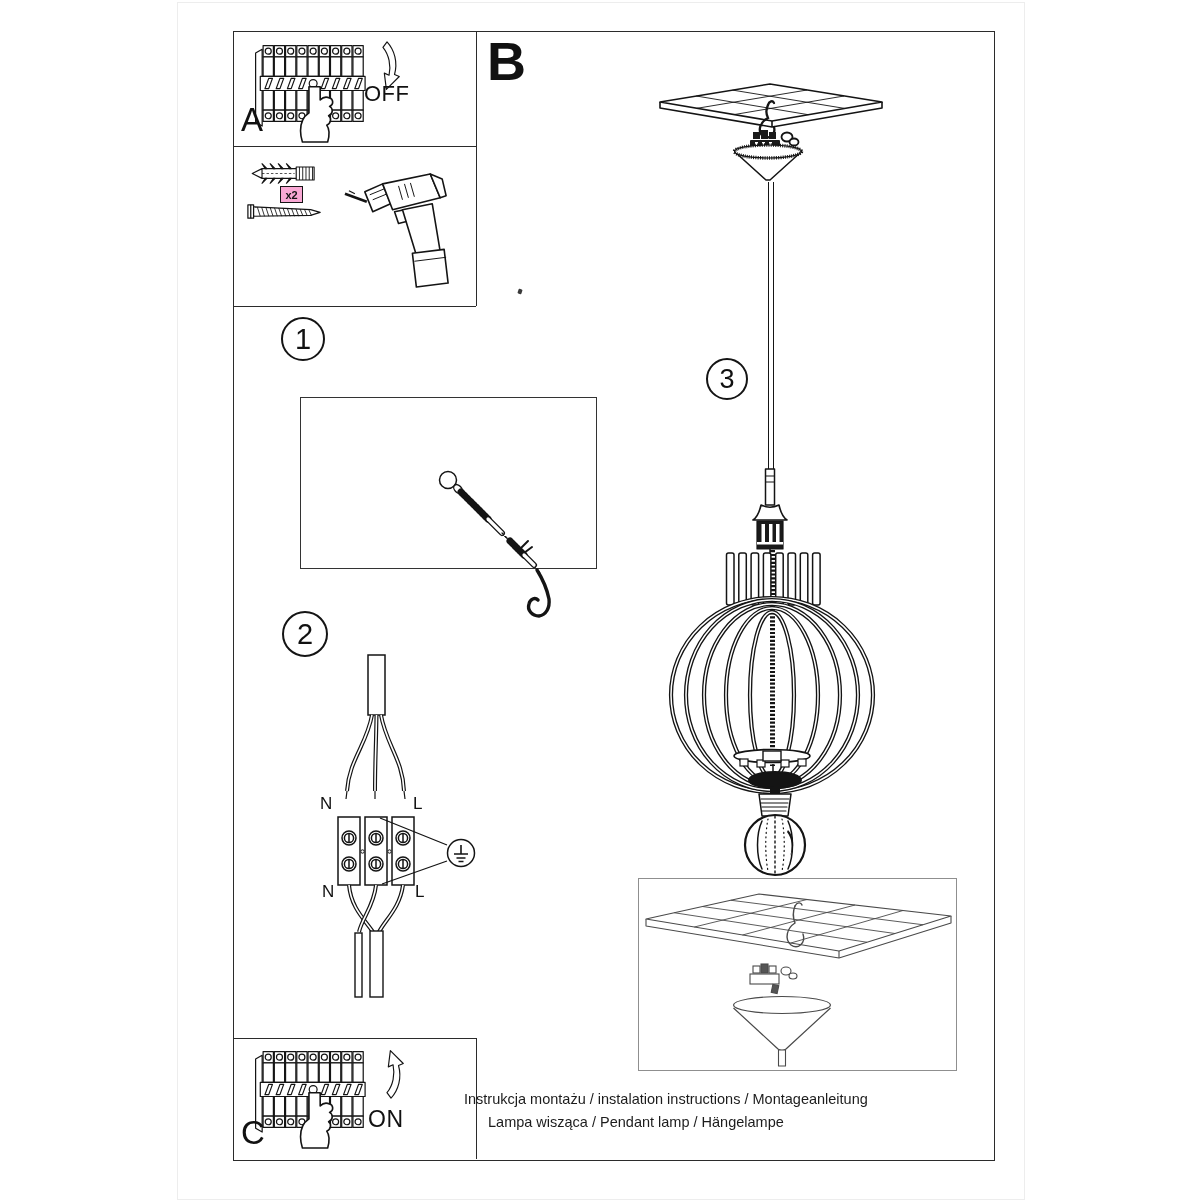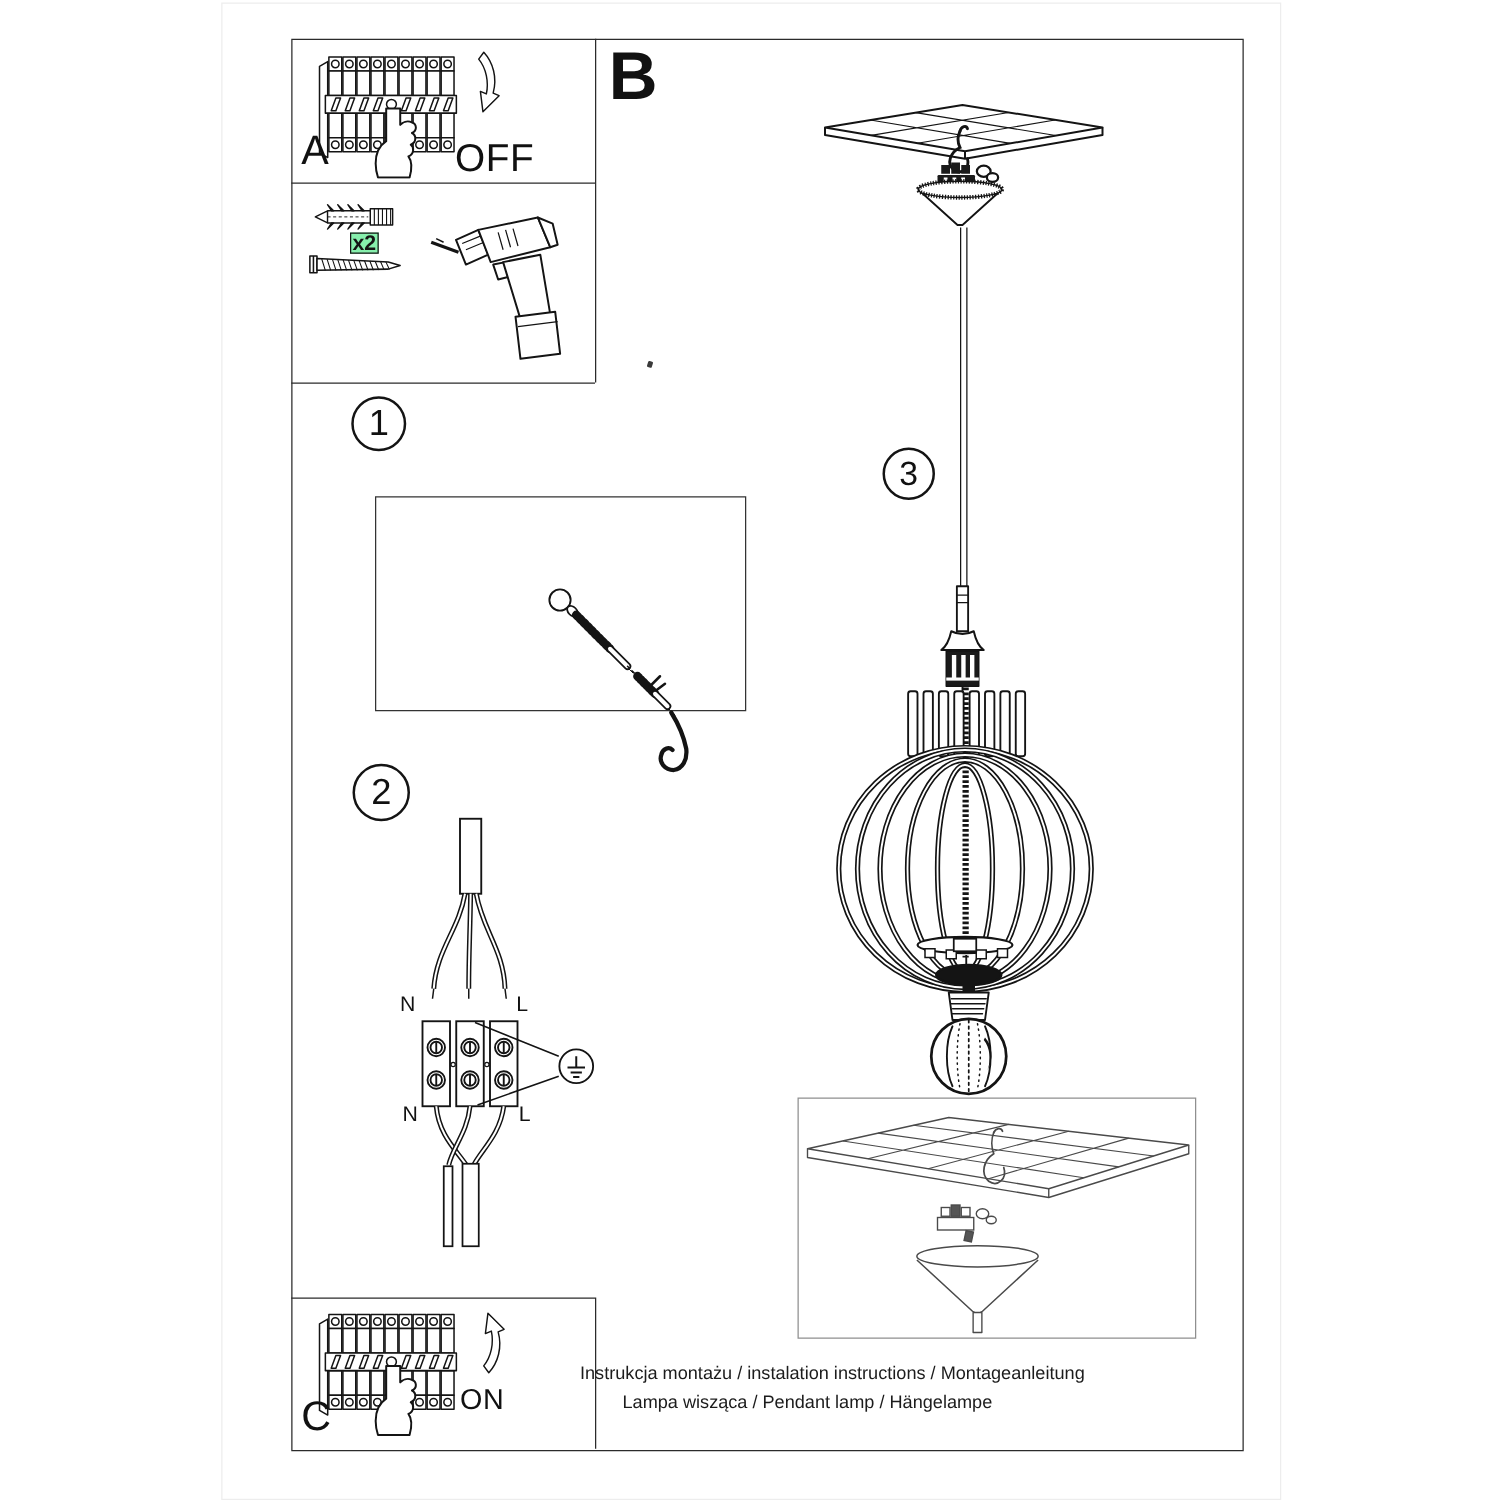--- a/index.html
+++ b/index.html
@@ -10,21 +10,21 @@
   .frame{position:absolute;border:1.6px solid #2b2b2b;}
   .lineH{position:absolute;height:0;border-top:1.6px solid #2b2b2b;}
   .lineV{position:absolute;width:0;border-left:1.6px solid #2b2b2b;}
   .photo-edge{position:absolute;border:1px solid #ededed;}
   .cap{position:absolute;font-weight:400;letter-spacing:0.5px;color:#111;line-height:1;}
   .capB{position:absolute;font-weight:700;color:#111;line-height:1;}
   .step-circle{position:absolute;border:2.2px solid #141414;border-radius:50%;
                display:flex;align-items:center;justify-content:center;
                font-size:29px;color:#111;background:#fff;}
   .qty-box{position:absolute;border:1.5px solid #141414;display:flex;align-items:center;
-           justify-content:center;font-size:17px;font-weight:700;background:#86efac;}
+           justify-content:center;font-size:11px;font-weight:700;background:#f9a8d4;}
   .wire-label{position:absolute;font-size:17px;color:#111;line-height:1;}
   .footer-line{position:absolute;font-size:14.5px;color:#1c1c1c;line-height:1;white-space:nowrap;}
   .cable{position:absolute;width:4px;border-left:1.2px solid #151515;border-right:1.2px solid #151515;background:#fff;}
   .detail-box{position:absolute;border:1.2px solid #8f8f8f;background:#fff;}
   .speck{position:absolute;width:4px;height:5px;background:#3a3a3a;border-radius:1px;transform:rotate(18deg);}
   svg{display:block;}
   .slat-o{fill:none;stroke:#141414;stroke-width:4.2;}
   .slat-i{fill:none;stroke:#ffffff;stroke-width:1.5;}
   .wire-outer{fill:none;stroke:#141414;stroke-width:4;}
   .wire-inner{fill:none;stroke:#ffffff;stroke-width:1.6;}
@@ -84,21 +84,21 @@
   <div class="lineH" style="left:233px;top:306px;width:243px;"></div>
   <div class="lineH" style="left:233px;top:1038px;width:243px;"></div>
   <div class="lineV" style="left:476px;top:1038px;height:121px;"></div>
 
   <svg class="svgfig abs" style="left:250px;top:38px;" width="131" height="105" viewBox="0 0 140 112">
     <use href="#breaker-panel"></use>
   </svg>
   <svg class="abs" style="left:368px;top:38px;" width="34" height="58" viewBox="0 0 50 80">
     <use href="#curved-arrow-path"></use>
   </svg>
-  <div class="cap" style="left:364px;top:111px;font-size:31px;">OFF</div>
+  <div class="cap" style="left:364px;top:83px;font-size:22px;">OFF</div>
   <div class="cap" style="left:241px;top:103px;font-size:33px;">A</div>
 
   <svg class="abs" style="left:249px;top:161px;" width="70" height="25" viewBox="0 0 86 30">
     <g fill="#fff" stroke="#141414" stroke-width="1.4" stroke-linejoin="round">
       <rect x="58" y="7" width="22" height="16"></rect>
       <path d="M62,7 V23 M66,7 V23 M70,7 V23 M74,7 V23 M78,7 V23" stroke-width="1.1"></path>
       <path d="M16,9 H58 M16,21 H58"></path>
       <path d="M22,9 L16,3 L20,9 Z M32,9 L26,3 L30,9 Z M42,9 L36,3 L40,9 Z M52,9 L46,3 L50,9 Z" fill="#141414"></path>
       <path d="M22,21 L16,27 L20,21 Z M32,21 L26,27 L30,21 Z M42,21 L36,27 L40,21 Z M52,21 L46,27 L50,21 Z" fill="#141414"></path>
       <polygon points="16,9 4,15 16,21"></polygon>
@@ -332,15 +332,15 @@
     <g fill="#fff" stroke="#4a4a4a" stroke-linejoin="round">
       <path d="M94.5,129 L139,170 Q143,173 147,170 L191.5,129" fill="#fff" stroke-width="1.2"></path>
       <ellipse cx="143" cy="126" rx="48.5" ry="8.5" stroke-width="1.2"></ellipse>
       <rect x="139.5" y="171" width="7" height="16" stroke-width="1.1"></rect>
     </g>
   </svg>
 
   <div class="speck" style="left:518px;top:289px;"></div>
 
   <div class="footer-line" style="left:464px;top:1092px;">Instrukcja montażu / instalation instructions / Montageanleitung</div>
-  <div class="footer-line" style="left:498px;top:1115px;">Lampa wisząca / Pendant lamp / Hängelampe</div>
+  <div class="footer-line" style="left:488px;top:1115px;">Lampa wisząca / Pendant lamp / Hängelampe</div>
 
 </div>
 
 </body></html>

